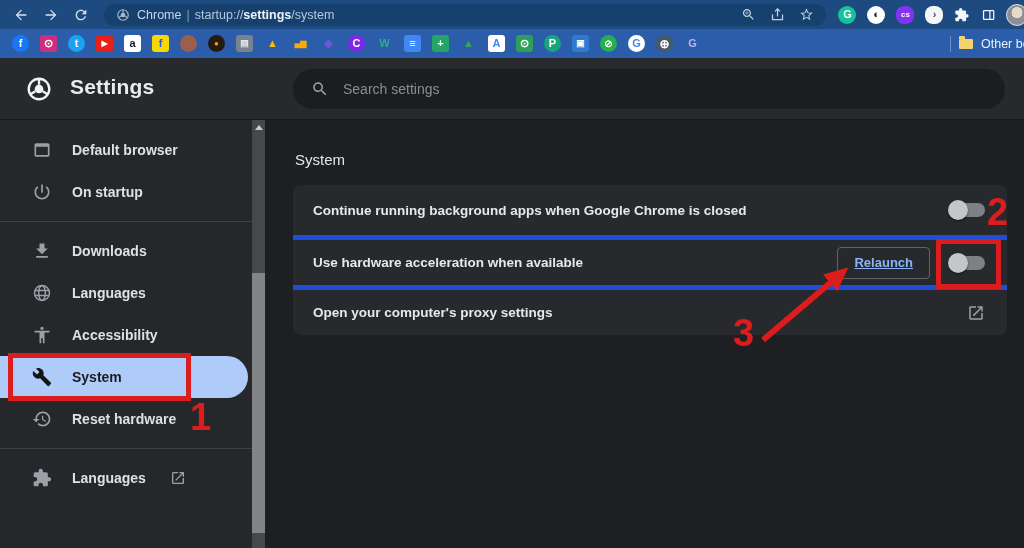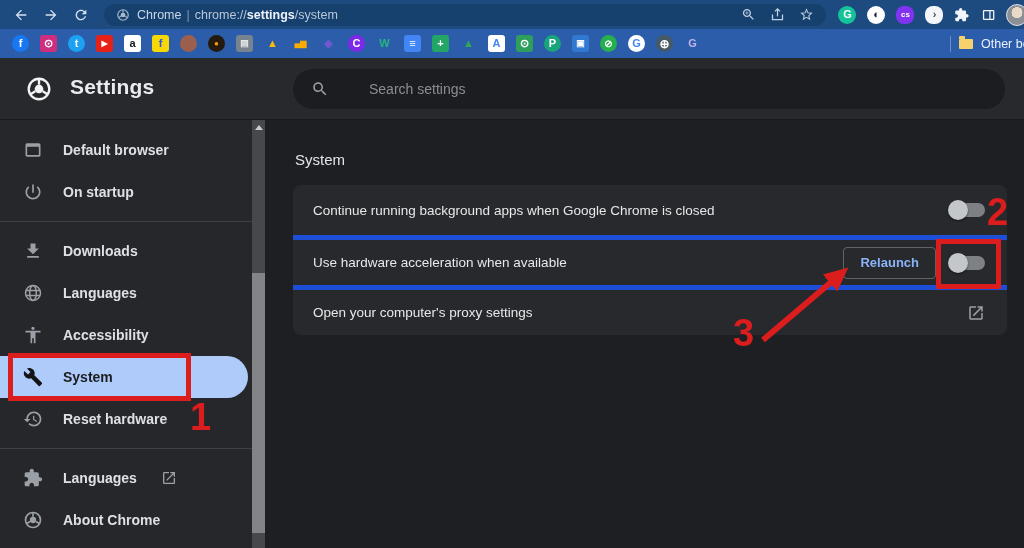--- a/index.html
+++ b/index.html
@@ -40,51 +40,51 @@
   .other-label { color:#eaf0fa; font-size:12.5px; white-space:nowrap; }
 
   
   .settings-header { position:relative; height:62px; background:#28292d; border-bottom:1px solid #191a1c; }
   .logo { position:absolute; left:26px; top:18px; width:26px; height:26px; color:#f1f3f4; }
   .logo svg { width:100%; height:100%; }
   .app-title { position:absolute; left:70px; top:17px; font-size:21px; font-weight:bold; color:#e9ebee; letter-spacing:.2px; }
   .search-pill { position:absolute; left:293px; top:11px; width:712px; height:40px; background:#1c1d20; border-radius:20px; display:flex; align-items:center; padding:0 18px; gap:14px; }
   .search-ic { width:18px; height:18px; color:#9aa0a6; flex:0 0 auto; }
   .search-ic svg { width:100%; height:100%; }
-  .search-input { flex:1; background:transparent; border:none; outline:none; color:#e8eaed; font-size:14px; font-family:"Liberation Sans", sans-serif;margin-left:26px; }
+  .search-input { flex:1; background:transparent; border:none; outline:none; color:#e8eaed; font-size:14px; font-family:"Liberation Sans", sans-serif; }
   .search-input::placeholder { color:#898e94; }
 
   
   .content { position:relative; height:457px; }
   .sidebar { position:absolute; left:0; top:0; width:252px; height:100%; background:#26272a; padding-top:9px; }
-  .side-item { height:42px; display:flex; align-items:center; padding-left:23px; gap:20px; color:#dde0e4; font-size:14px; font-weight:bold; cursor:pointer; }
+  .side-item { height:42px; display:flex; align-items:center; padding-left:32px; gap:20px; color:#dde0e4; font-size:14px; font-weight:bold; cursor:pointer; }
   .side-item .si-ic { width:20px; height:20px; color:#9aa0a6; flex:0 0 auto; }
   .side-item .si-ic svg { width:100%; height:100%; }
   .side-item.selected { background:#aecbfa; color:#1b1c1f; width:248px; border-radius:0 21px 21px 0; }
   .side-item.selected .si-ic { color:#131416; }
   .ext-open { width:16px; height:16px; color:#9aa0a6; margin-left:4px; }
   .ext-open svg { width:100%; height:100%; }
   .side-div { height:1px; background:#3e4043; margin:8px 0; }
 
   
   .scrollbar { position:absolute; left:252px; top:0; width:13px; height:100%; background:#47484b; }
   .sb-btn { position:absolute; left:0; width:13px; height:14px; display:flex; align-items:center; justify-content:center; background:#47484b; }
   .sb-btn.up { top:0; }
   .tri-up { width:0; height:0; border-left:4px solid transparent; border-right:4px solid transparent; border-bottom:5px solid #cbccce; }
   .sb-thumb { position:absolute; left:0; top:153px; width:13px; height:260px; background:#828487; }
 
   .main { position:absolute; left:265px; top:0; width:759px; height:100%; background:#1e1f22; }
   .section-title { position:absolute; left:30px; top:31px; font-size:15px; color:#e3e5e8; }
   .card { position:absolute; left:28px; top:65px; width:714px; background:#28292c; border-radius:8px; }
   .row { min-height:50px; display:flex; align-items:center; padding:0 22px 0 20px; }
   .row + .row { border-top:5px solid #1d4ed8; }
-  .row-label { flex:1; color:#e6e8ea; font-size:13.5px; }
+  .row-label { flex:1; color:#e6e8ea; font-size:13.5px;font-weight:bold; }
   .toggle { position:relative; width:34px; height:14px; border-radius:7px; background:#7d8186; flex:0 0 auto; cursor:pointer; }
   .toggle .knob { position:absolute; left:-3px; top:-3px; width:20px; height:20px; border-radius:50%; background:#c4c7ca; box-shadow:0 1px 2px rgba(0,0,0,.55); }
-  .relaunch-btn { height:32px; padding:0 16px; margin-right:15px; background:transparent; border:1px solid #5f6368; border-radius:4px; color:#8ab4f8; font-size:13px; font-weight:bold; font-family:"Liberation Sans", sans-serif; cursor:pointer; }
+  .relaunch-btn { height:32px; padding:0 16px; margin-right:21px; background:transparent; border:1px solid #5f6368; border-radius:4px; color:#8ab4f8; font-size:13px; font-weight:bold; font-family:"Liberation Sans", sans-serif; cursor:pointer;text-decoration:underline; }
   .extlink-ic { width:18px; height:18px; color:#9aa0a6; cursor:pointer; }
   .extlink-ic svg { width:100%; height:100%; }
 
   
   .ann { position:absolute; z-index:50; }
   .ann-box { border:5px solid #dc1d1d; }
   .ann-num { color:#dc1d1d; font-size:38px; font-weight:bold; line-height:1; }
   #ann-box-1 { left:8px; top:353px; width:183px; height:48px; }
   #ann-num-1 { left:190px; top:398px; }
   #ann-num-2 { left:987px; top:193px; }
@@ -115,21 +115,21 @@
     </span>
 
     <div class="url-pill">
       <span class="fav">
         <svg viewBox="0 0 24 24" fill="none" stroke="currentColor" stroke-width="2">
             <circle cx="12" cy="12" r="9"></circle>
             <circle cx="12" cy="12" r="4" fill="currentColor" stroke="none"></circle>
             <path d="M12 3v5M4.5 16.5l4.2-2.6M19.5 16.5l-4.2-2.6"></path>
           </svg>
       </span>
-      <span class="url-text"><span class="site">Chrome</span><span class="sep">|</span><span>chrome://</span><span class="bold">settings</span><span>/system</span></span>
+      <span class="url-text"><span class="site">Chrome</span><span class="sep">|</span><span>startup://</span><span class="bold">settings</span><span>/system</span></span>
       <span class="pill-right">
         <span class="pill-ic">
           <svg viewBox="0 0 24 24" fill="currentColor">
               <path d="M15.5 14h-.79l-.28-.27C15.41 12.59 16 11.11 16 9.5 16 5.91 13.09 3 9.5 3S3 5.91 3 9.5 5.91 16 9.5 16c1.61 0 3.09-.59 4.23-1.57l.27.28v.79l5 4.99L20.49 19l-4.99-5zm-6 0C7.01 14 5 11.99 5 9.5S7.01 5 9.5 5 14 7.01 14 9.5 11.99 14 9.5 14z"></path>
               <path d="M9 6.5h1v6H9z"></path>
               <path d="M6.5 9h6v1h-6z"></path>
             </svg>
         </span>
         <span class="pill-ic">
           <svg viewBox="0 0 24 24" fill="none" stroke="currentColor" stroke-width="2">
@@ -273,28 +273,20 @@
       <div class="side-div"></div>
       <div class="side-item">
         <span class="si-ic"><svg viewBox="0 0 24 24" fill="currentColor">
               <path d="M20.5 11H19V7c0-1.1-.9-2-2-2h-4V3.5C13 2.12 11.88 1 10.5 1S8 2.12 8 3.5V5H4c-1.1 0-1.99.9-1.99 2v3.8H3.5c1.49 0 2.7 1.21 2.7 2.7s-1.21 2.7-2.7 2.7H2V20c0 1.1.9 2 2 2h3.8v-1.5c0-1.49 1.21-2.7 2.7-2.7 1.49 0 2.7 1.21 2.7 2.7V22H17c1.1 0 2-.9 2-2v-4h1.5c1.38 0 2.5-1.12 2.5-2.5S21.88 11 20.5 11z"></path>
             </svg></span>
         <span>Languages</span>
         <span class="ext-open"><svg viewBox="0 0 24 24" fill="currentColor">
               <path d="M19 19H5V5h7V3H5c-1.11 0-2 .9-2 2v14c0 1.1.89 2 2 2h14c1.1 0 2-.9 2-2v-7h-2v7zM14 3v2h3.59l-9.83 9.83 1.41 1.41L19 6.41V10h2V3h-7z"></path>
             </svg></span>
       </div>
-      <div class="side-item">
-        <span class="si-ic"><svg viewBox="0 0 24 24" fill="none" stroke="currentColor" stroke-width="2">
-              <circle cx="12" cy="12" r="9"></circle>
-              <circle cx="12" cy="12" r="3.8" fill="currentColor" stroke="none"></circle>
-              <path d="M12 3v5M4 16.5l4.4-2.7M20 16.5l-4.4-2.7"></path>
-            </svg></span>
-        <span>About Chrome</span>
-      </div>
     </nav>
 
     <div class="scrollbar">
       <div class="sb-btn up">
           <span class="tri-up"></span>
         </div>
       <div class="sb-thumb"></div>
 
     </div>
 

